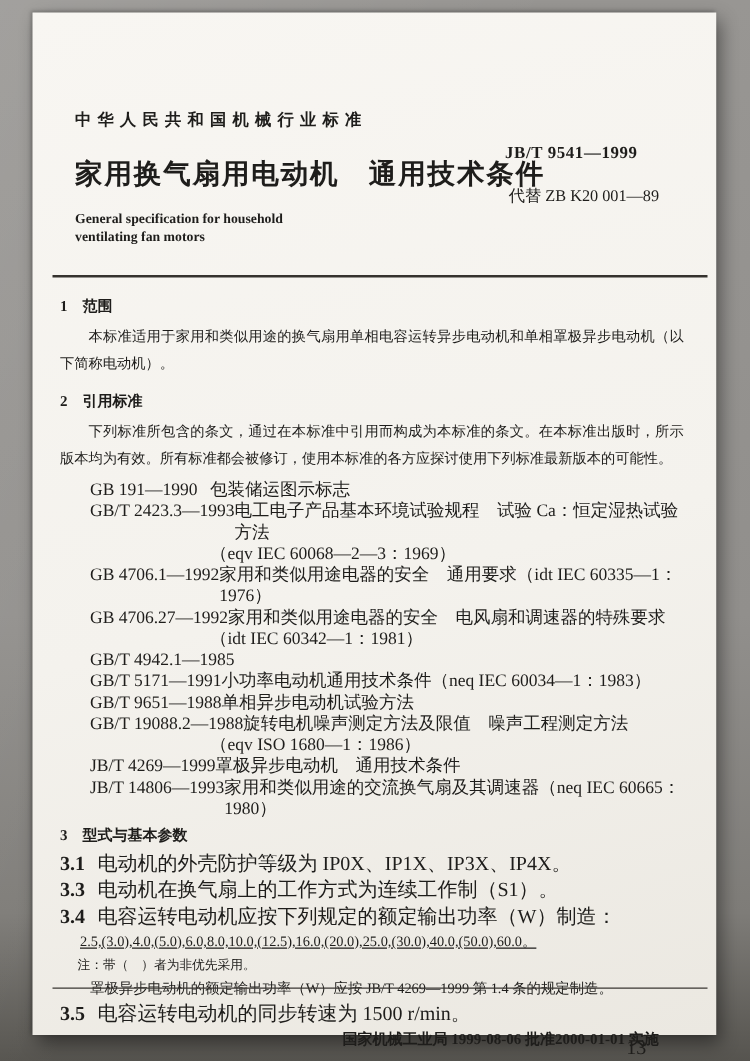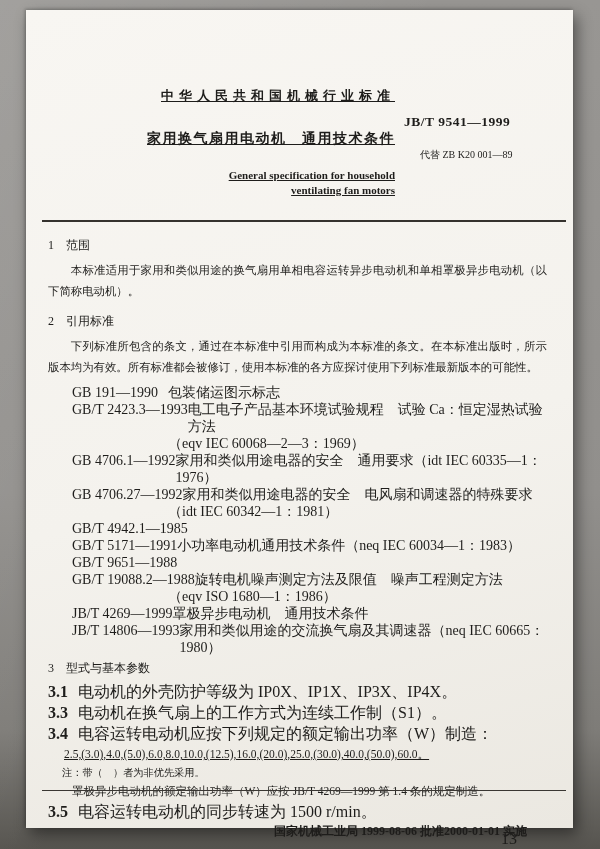--- a/index.html
+++ b/index.html
@@ -12,31 +12,31 @@
       linear-gradient(180deg,#989693 0%,#918f8c 58%,#7e7c78 86%,#56544f 100%);
   }
   .page{
     position:absolute; left:26px; top:10px; width:547px; height:818px;
     background:linear-gradient(165deg,#f8f6f2 0%,#f4f2ed 55%,#ebe8e1 100%);
     box-shadow:4px 6px 14px rgba(0,0,0,.45), -1px -1px 3px rgba(0,0,0,.25);
   }
   .content{ position:relative; height:100%; padding:78px 26px 0 22px; color:#1e1d1b; }
 
   .header{ position:relative; height:132px; }
-  .h-main{ width:335px; margin-left:12px; text-align:right;text-decoration:underline; }
+  .h-main{ width:335px; margin-left:12px; text-align:left; }
   .h-std{ font-size:13px; font-weight:700; letter-spacing:5px; line-height:16px; white-space:nowrap; }
-  .h-title{ margin-top:24px; font-size:14px; font-weight:700; letter-spacing:1.5px; line-height:22px; white-space:nowrap; }
+  .h-title{ margin-top:24px; font-size:22px; font-weight:700; letter-spacing:1.5px; line-height:22px; white-space:nowrap; }
   .h-en{ font-size:11px; font-weight:700; line-height:15px; }
   .h-en.first{ margin-top:18px; }
   .h-num{ position:absolute; left:356px; top:26px; font-size:13.5px; font-weight:700; letter-spacing:.5px; white-space:nowrap; }
-  .h-rep{ position:absolute; left:372px; top:60px; font-size:10px; white-space:nowrap; }
+  .h-rep{ position:absolute; left:359px; top:60px; font-size:13px; white-space:nowrap; }
 
   .rule{ border-top:2px solid #35322e; margin-left:-6px; margin-right:-19px; }
 
-  .sec-head{ font-size:12px; font-weight:400; line-height:17px; }
+  .sec-head{ font-size:12px; font-weight:700; line-height:17px; }
   .s1-head{ margin-top:15px; }
   .para{ font-size:11.4px; line-height:21px; text-indent:2em; text-align:justify; margin-top:6px; }
   .s2-head{ margin-top:11px; }
 
   .refs{ margin-top:6px; margin-left:24px; }
   .ref-row{ display:flex; font-size:14px; line-height:17px; }
   .ref-code{ flex:0 0 96px; white-space:nowrap; }
   .ref-title{ flex:1; }
 
   .s3-head{ margin-top:4px; }
@@ -106,20 +106,21 @@
           </div>
         <div class="ref-row">
             <span class="ref-code">GB/T 4942.1—1985</span>
           </div>
         <div class="ref-row">
             <span class="ref-code">GB/T 5171—1991</span>
             <span class="ref-title">小功率电动机通用技术条件（neq IEC 60034—1：1983）</span>
           </div>
         <div class="ref-row">
             <span class="ref-code">GB/T 9651—1988</span>
+            <span class="ref-title">单相异步电动机试验方法</span>
           </div>
         <div class="ref-row">
             <span class="ref-code">GB/T 19088.2—1988</span>
             <span class="ref-title">旋转电机噪声测定方法及限值　噪声工程测定方法</span>
           </div>
         <div class="ref-row">
             <span class="ref-code"></span>
             <span class="ref-title">（eqv ISO 1680—1：1986）</span>
           </div>
         <div class="ref-row">

